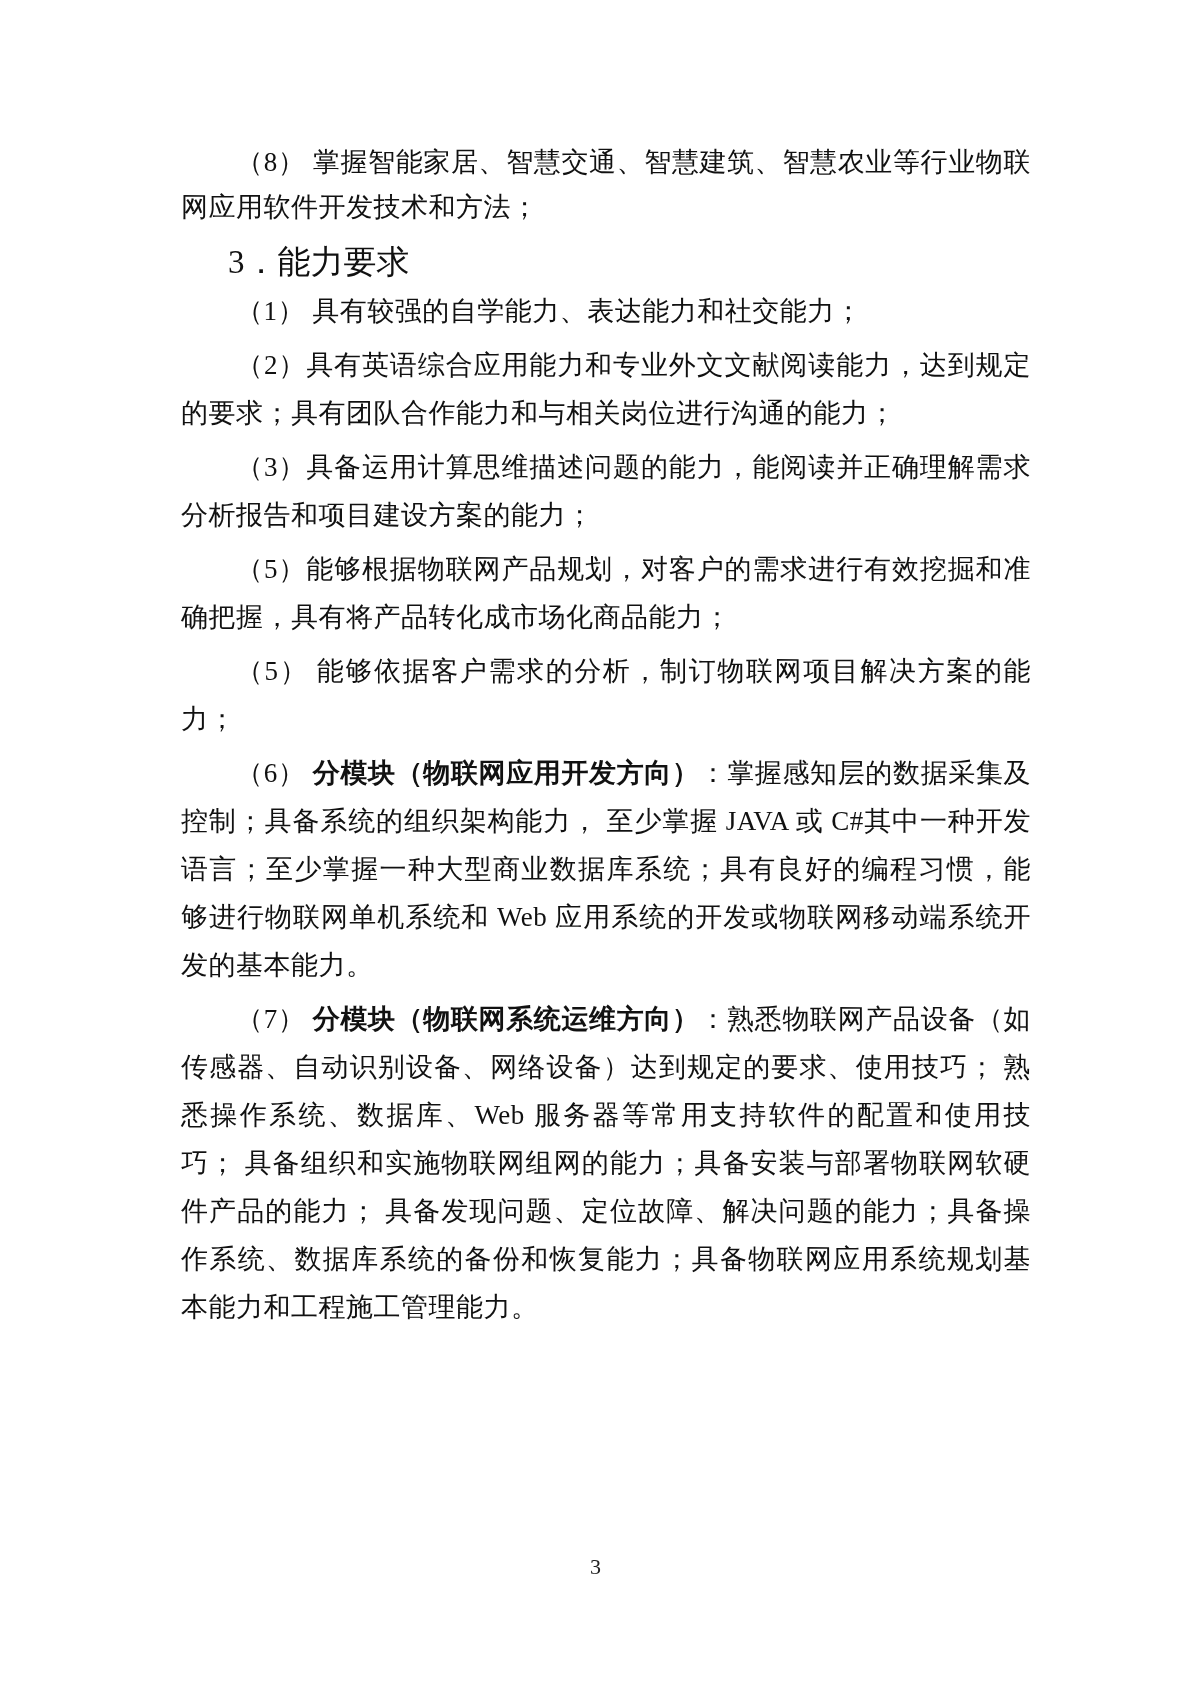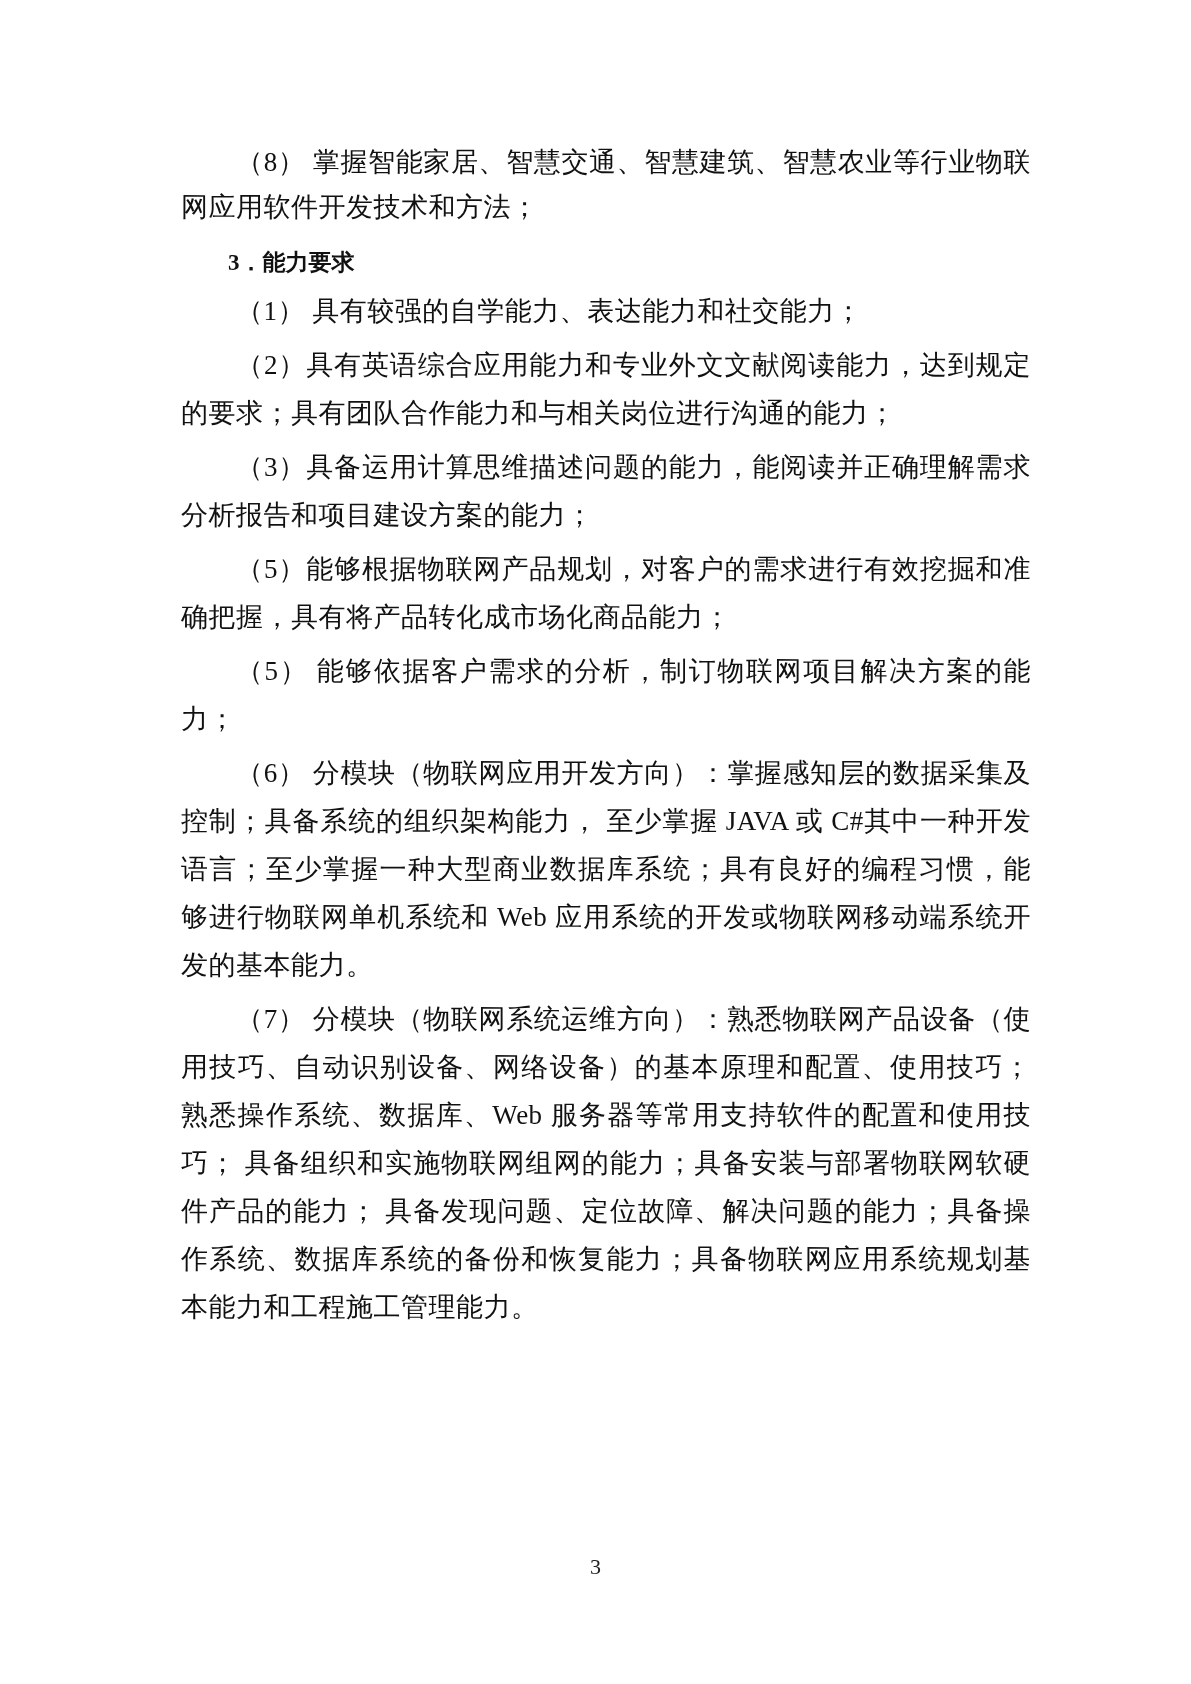--- a/index.html
+++ b/index.html
@@ -26,31 +26,31 @@
     margin: 0;
     font-size: 27px;
     line-height: 45px;
     text-align: justify;
     text-indent: 55px;
     letter-spacing: 0.5px;
     word-break: break-all;
   }
   .sec-heading {
     margin: 10px 0 2px 0;
-    font-size: 23px;
+    font-size: 33px;
     line-height: 45px;
-    font-weight: bold;
+    font-weight: normal;
     text-indent: 47px;
   }
   .ability {
     line-height: 48px;
     margin-bottom: 6px;
   }
   .bold-run {
-    font-weight: normal;
+    font-weight: bold;
   }
   .page-footer {
     position: absolute;
     left: 0;
     top: 1552px;
     width: 100%;
     text-align: center;
     font-size: 22px;
     line-height: 30px;
     color: #222222;
@@ -77,19 +77,19 @@
 
     <p class="para ability">（5）能够根据物联网产品规划，对客户的需求进行有效挖掘和准确把握，具有将产品转化成市场化商品能力；</p>
 
     <p class="para ability">（5） 能够依据客户需求的分析，制订物联网项目解决方案的能力；</p>
 
     <p class="para ability">
       <span>（6） </span><span class="bold-run">分模块（物联网应用开发方向）</span><span>：掌握感知层的数据采集及控制；具备系统的组织架构能力， 至少掌握 JAVA 或 C#其中一种开发语言；至少掌握一种大型商业数据库系统；具有良好的编程习惯，能够进行物联网单机系统和 Web 应用系统的开发或物联网移动端系统开发的基本能力。</span>
     </p>
 
     <p class="para ability">
-      <span>（7） </span><span class="bold-run">分模块（物联网系统运维方向）</span><span>：熟悉物联网产品设备（使用技巧、自动识别设备、网络设备）的基本原理和配置、使用技巧； 熟悉操作系统、数据库、Web 服务器等常用支持软件的配置和使用技巧； 具备组织和实施物联网组网的能力；具备安装与部署物联网软硬件产品的能力； 具备发现问题、定位故障、解决问题的能力；具备操作系统、数据库系统的备份和恢复能力；具备物联网应用系统规划基本能力和工程施工管理能力。</span>
+      <span>（7） </span><span class="bold-run">分模块（物联网系统运维方向）</span><span>：熟悉物联网产品设备（如传感器、自动识别设备、网络设备）达到规定的要求、使用技巧； 熟悉操作系统、数据库、Web 服务器等常用支持软件的配置和使用技巧； 具备组织和实施物联网组网的能力；具备安装与部署物联网软硬件产品的能力； 具备发现问题、定位故障、解决问题的能力；具备操作系统、数据库系统的备份和恢复能力；具备物联网应用系统规划基本能力和工程施工管理能力。</span>
     </p>
 
   </div>
 
   <div class="page-footer">3</div>
 </div>
 
 </body></html>

